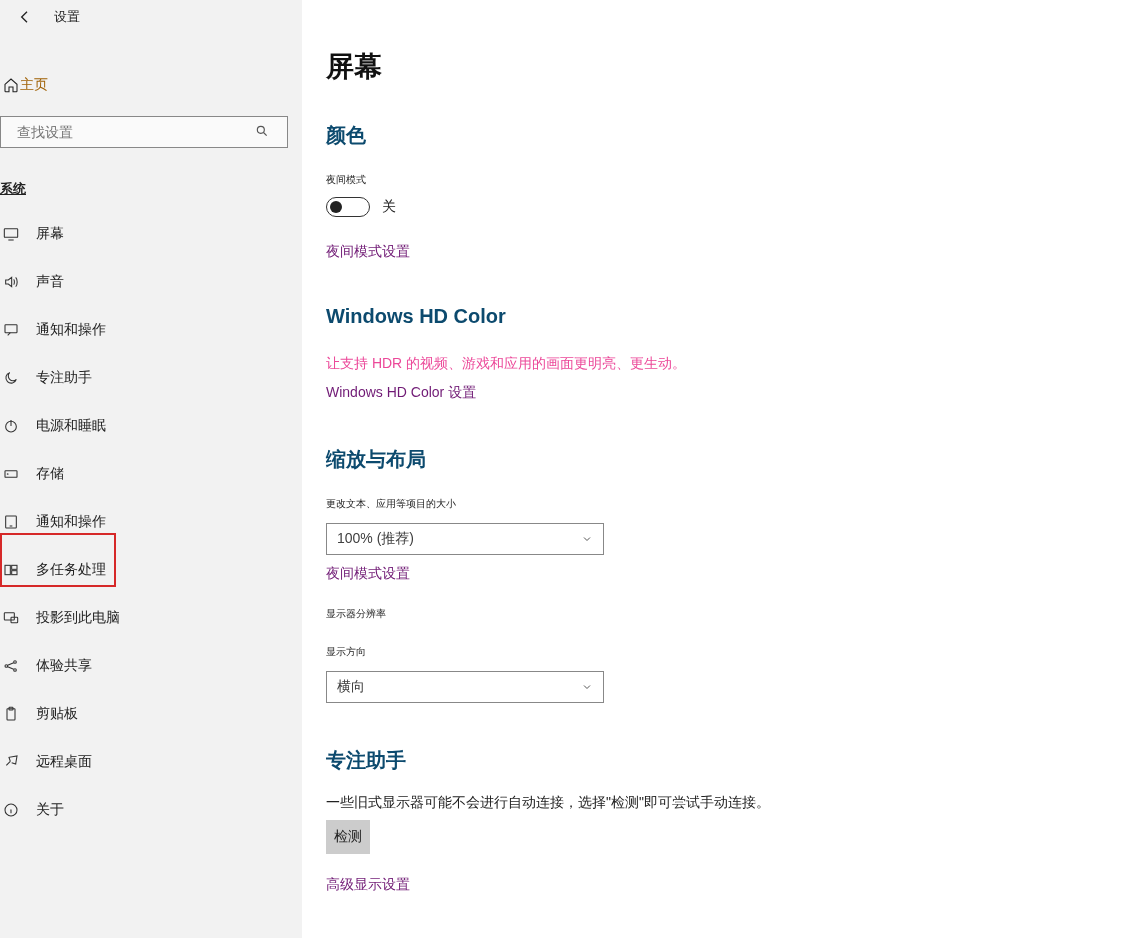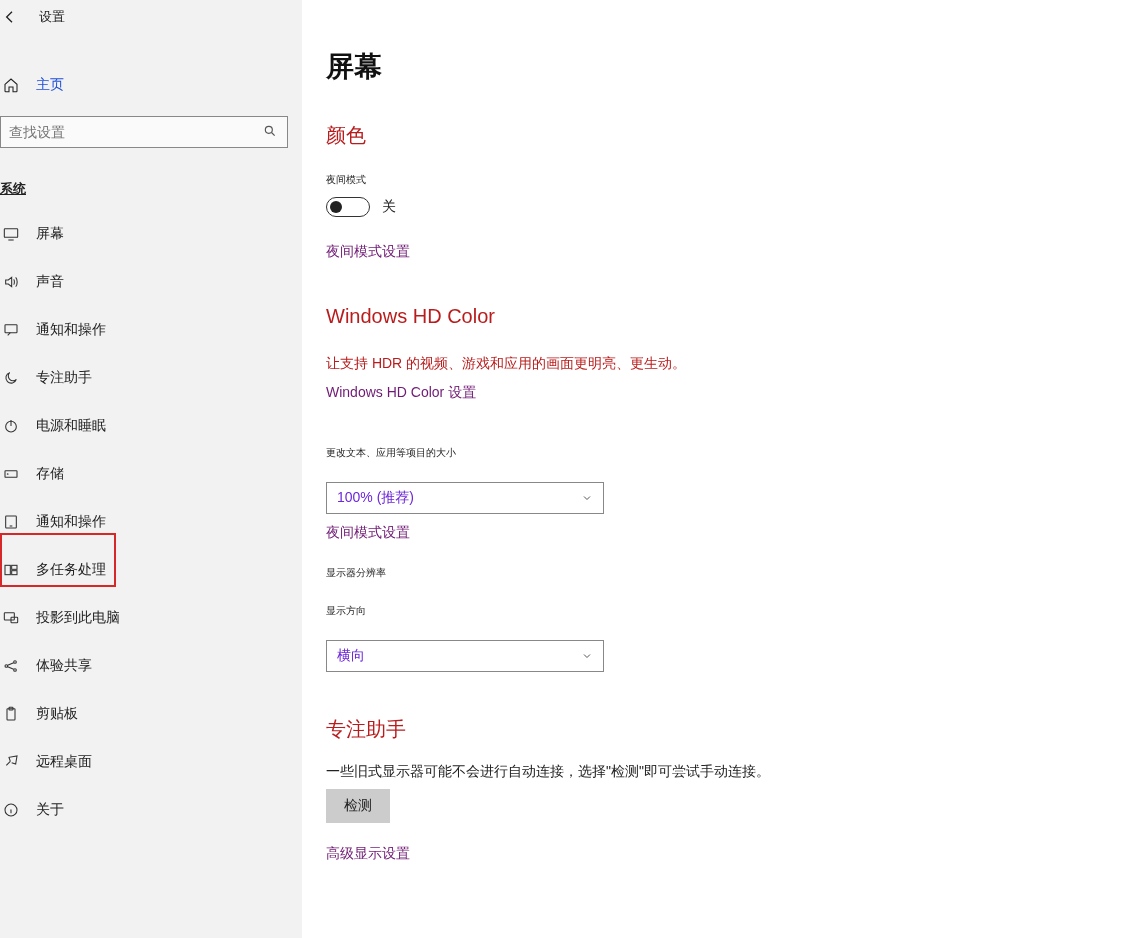--- a/index.html
+++ b/index.html
@@ -8,40 +8,40 @@
   .sidebar {
     width: 302px;
     height: 100%;
     background: #f2f2f2;
     padding-top: 4px;
     position: relative;
     border-right: 0px solid #e5e5e5;
   }
   .back-row {
     display: flex; align-items: center; gap: 20px;
-    padding: 4px 10px 10px 1px;
+    padding: 4px 10px 10px 16px;
     font-size: 13px;
     color: #222;
   }
   .back-row .back-icon { width: 18px; height: 18px; display:flex; align-items:center; justify-content:center; }
   .home-row {
-    display: flex; align-items: center; gap: 16px;
+    display: flex; align-items: center; gap: 0;
     padding: 12px 0 12px 2px;
     font-size: 14px;
-    color: #1d4ed8;
+    color: #a16207;
     margin-top: 28px;
   }
   .home-row .icon { width: 18px; height: 18px; display:flex; align-items:center; justify-content:center; }
   .search-wrap { padding: 0 12px 0 0; margin-top: 10px; }
   .search-box {
     width: 288px; height: 32px;
     border: 1px solid #888;
     background: #fafafa;
     display: flex; align-items: center;
-    padding: 0 8px;
+    padding: 0 16px;
   }
   .search-box input {
     flex: 1; border: none; outline: none; background: transparent;
     font-size: 14px; color: #666;
   }
   .search-box .search-icon { width: 16px; height: 16px; color: #555; }
   .section-label {
     font-size: 13px; font-weight: 600; color: #222;
     padding: 0 0 0 0; margin-top: 32px; margin-bottom: 10px; text-decoration: underline;
   }
@@ -63,48 +63,48 @@
     border: 2px solid #d62828;
     pointer-events: none;
   }
   .content {
     flex: 1; padding: 48px 0 40px 24px; overflow: auto; background:#fff;
   }
   .content h1 {
     font-size: 28px; font-weight: 600; color: #111; margin-bottom: 36px;
   }
   .content h2 {
-    font-size: 20px; font-weight: 400; color: #b91c1c; margin-top: 6px; margin-bottom: 20px;
+    font-size: 20px; font-weight: 700; color: #0c4a6e; margin-top: 6px; margin-bottom: 20px;
   }
   .field-label {
     font-size: 10px; color: #222; margin-bottom: 10px; margin-top: 24px;
   }
   .toggle-row { display:flex; align-items:center; gap:12px; margin-bottom: 16px; }
   .toggle {
     width: 44px; height: 20px; border: 1px solid #333; border-radius: 12px;
     background: #fff; position: relative;
   }
   .toggle .knob {
     position: absolute; left: 3px; top: 3px;
     width: 12px; height: 12px; border-radius: 50%; background: #222;
   }
   .toggle-label { font-size: 14px; color: #222; }
   .link { color: #701a75; font-size: 14px; cursor: pointer; display:inline-block; margin-top: 10px; }
-  .desc { font-size: 14px; color: #b91c1c; margin-top: 24px; line-height: 1.6; }
+  .desc { font-size: 14px; color: #ec4899; margin-top: 24px; line-height: 1.6; }
   .section-gap { margin-top: 44px; }
   .select {
     width: 278px; height: 32px;
     border: 1px solid #888; background: #fff;
     display:flex; align-items:center; justify-content:space-between;
-    padding: 8px 10px; font-size: 14px; color: #6d28d9;
-    margin-top: 22px;
+    padding: 8px 10px; font-size: 14px; color: #404040;
+    margin-top: 12px;
   }
   .select .chev { width: 12px; height: 12px; color:#555; }
   .btn {
-    background: #ccc; border: none; padding: 8px 18px;
+    background: #ccc; border: none; padding: 8px 8px;
     font-size: 14px; color: #222; cursor: pointer;
     margin-top: 8px;
   }
   .mul-desc { font-size: 14px; color: #222; margin-top: 4px; }
   .links-stack .link { display:block; margin-top: 22px; }
   svg { display:block; }
 </style>
 </head>
 <body>
 
@@ -284,20 +284,21 @@
 
     
     <div class="section-gap">
       <h2>Windows HD Color</h2>
       <div class="desc">让支持 HDR 的视频、游戏和应用的画面更明亮、更生动。</div>
       <span class="link">Windows HD Color 设置</span>
     </div>
 
     
     <div class="section-gap">
+      <h2>缩放与布局</h2>
 
       <div class="field-label">更改文本、应用等项目的大小</div>
       <div class="select">
         <span>100% (推荐)</span>
         <span class="chev">
           <svg viewBox="0 0 24 24" width="12" height="12" fill="none" stroke="#555" stroke-width="2">
               <path d="M6 9l6 6 6-6"></path>
             </svg>
         </span>
       </div>

